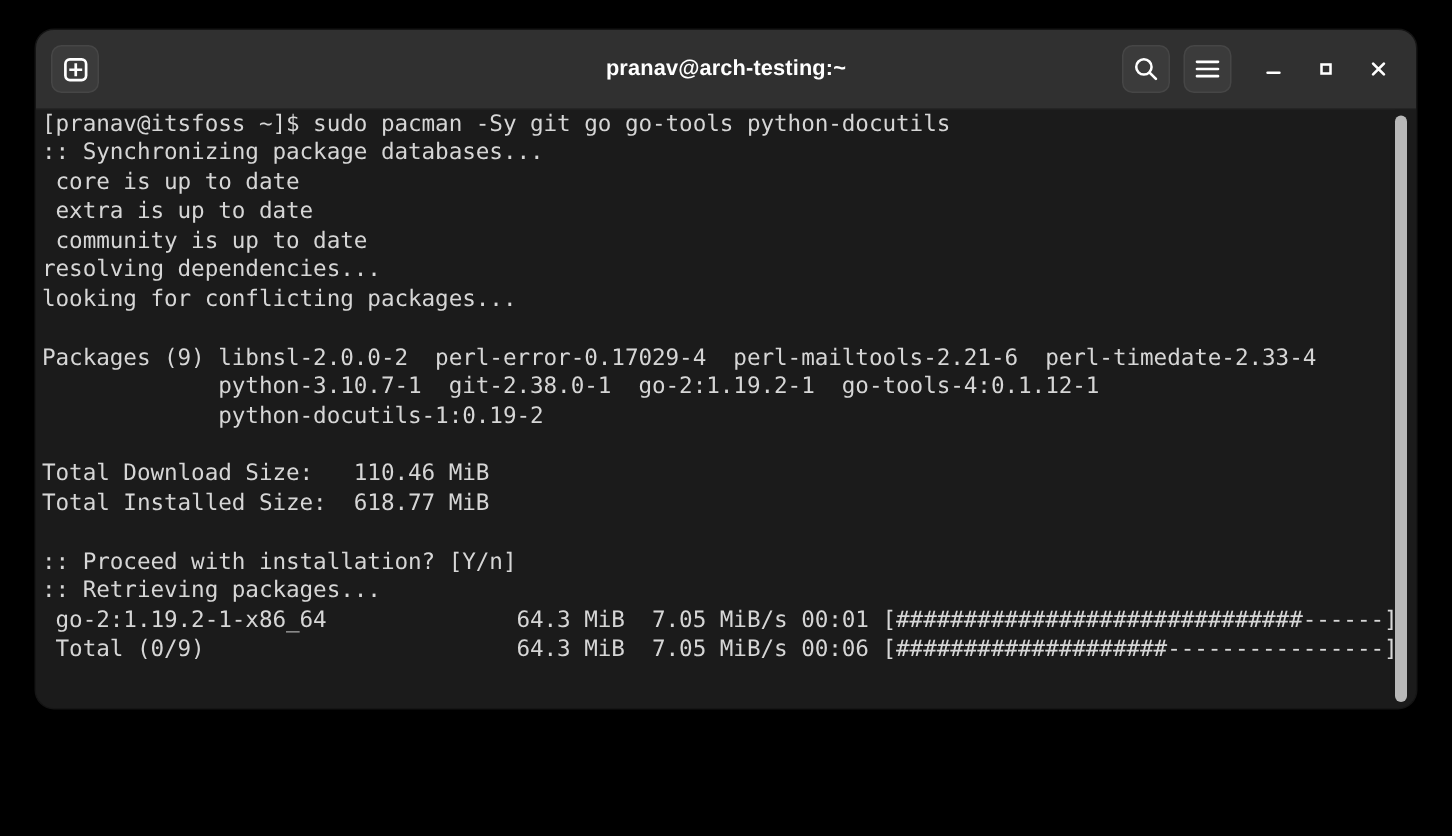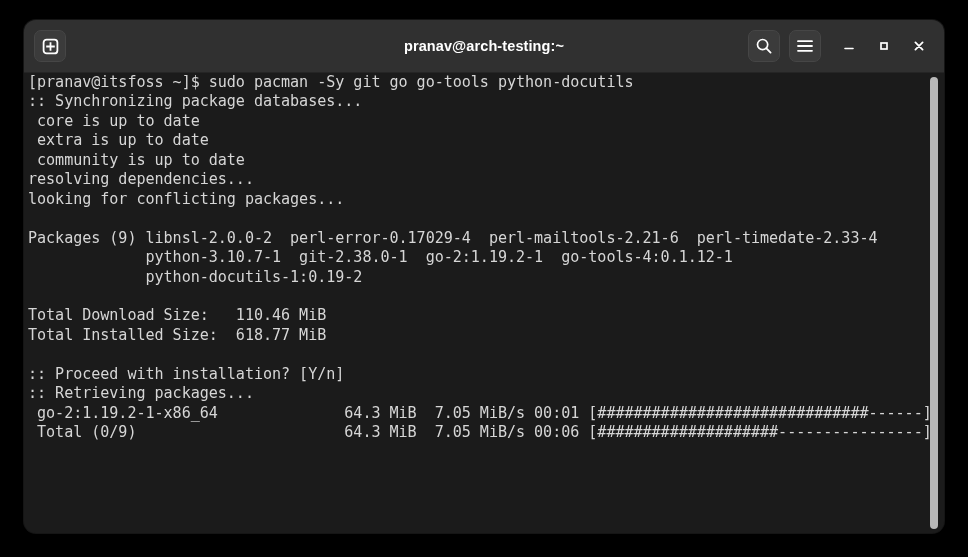--- a/index.html
+++ b/index.html
@@ -12,21 +12,21 @@
   }
   body {
     font-family: "DejaVu Sans", sans-serif;
   }
 
   #window {
     position: absolute;
     left: 24px;
     top: 20px;
     width: 920px;
-    height: 513px;
+    height: 452px;
     border-radius: 12px;
     overflow: hidden;
     background: #1b1b1b;
     display: flex;
     flex-direction: column;
     box-shadow: 0 0 0 1px #151515;
   }
 
   
   #titlebar {

